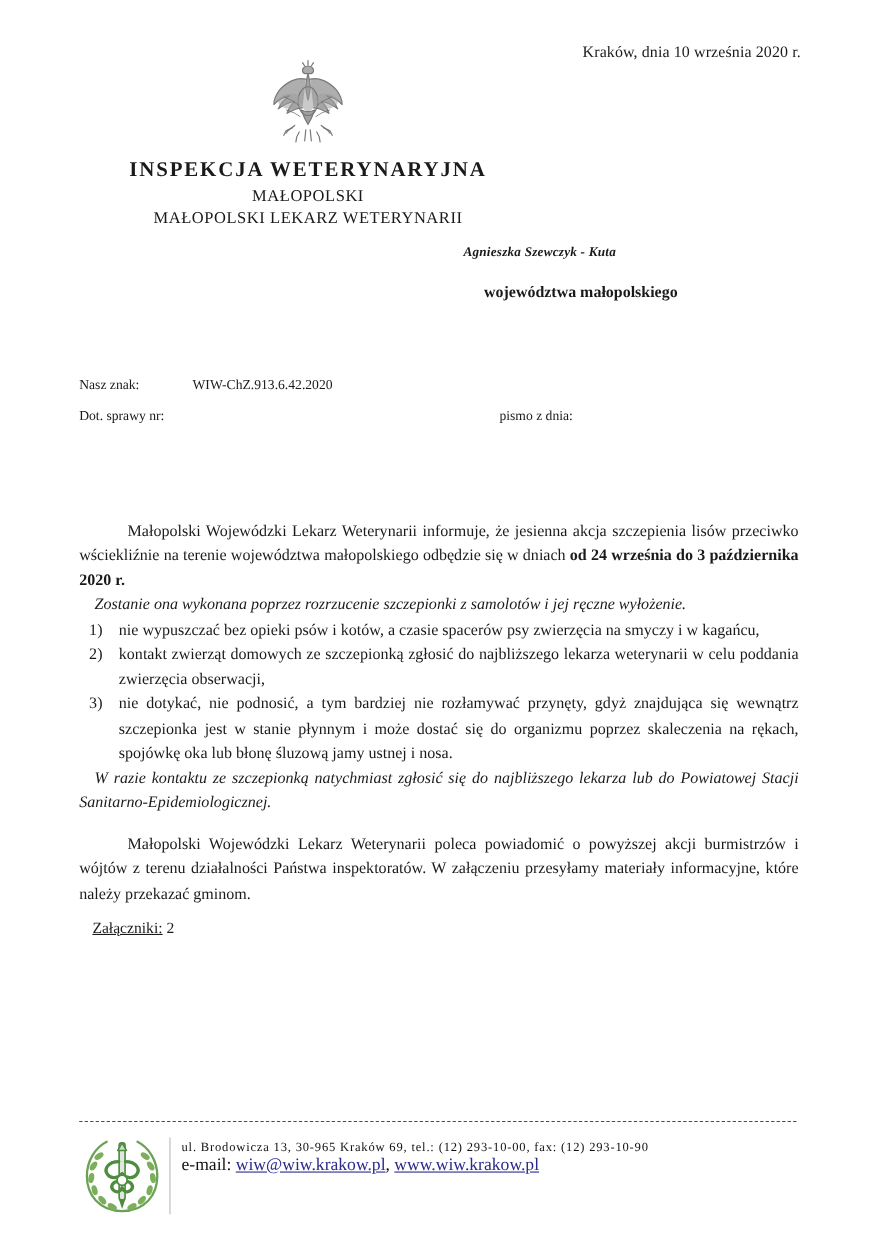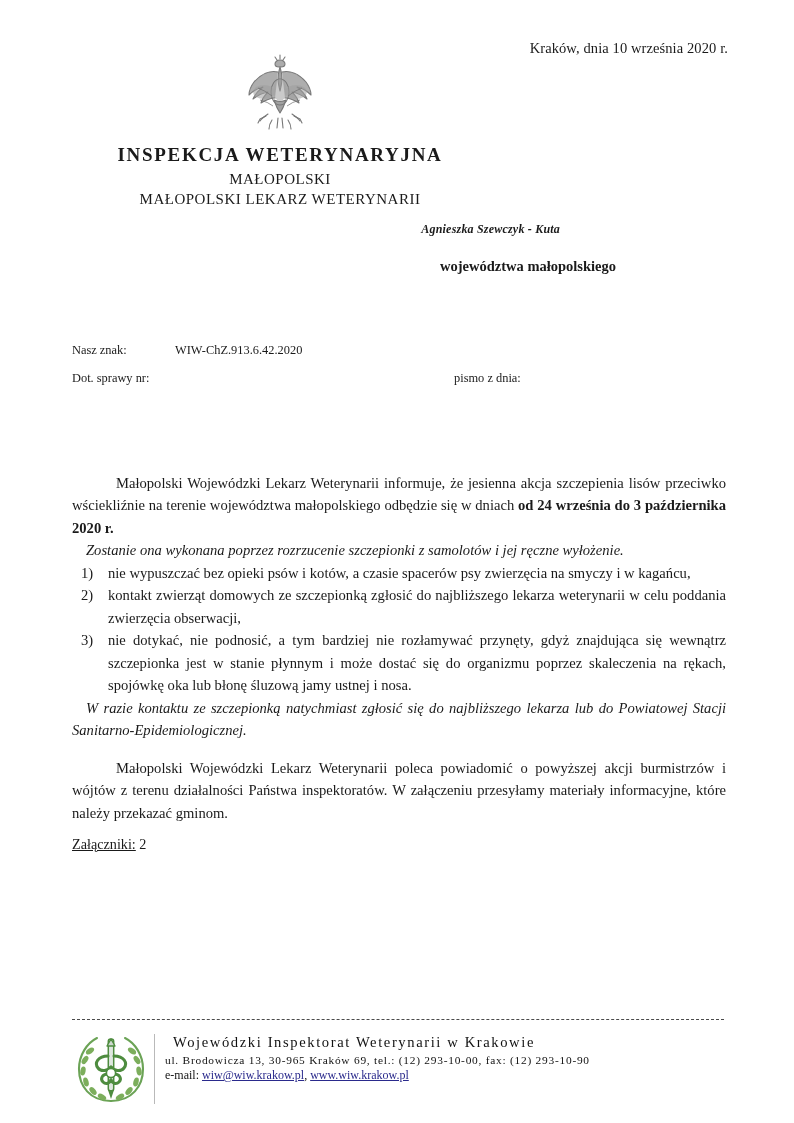--- a/index.html
+++ b/index.html
@@ -153,21 +153,21 @@
     top: 0;
   }
 
   
   .attachments {
     position: absolute;
     top: 836px;
     left: 72px;
     font-size: 14.2px;
   }
-  .attachments .lbl { text-decoration: underline; }
+  .attachments .lbl { text-decoration: underline; margin-left: 12px; }
 
   
   .footer-rule {
     position: absolute;
     top: 1019px;
     left: 72px;
     width: 652px;
     border-top: 1px dashed #4a4a4a;
   }
   .footer {
@@ -198,21 +198,21 @@
     white-space: nowrap;
   }
   .f-addr {
     font-size: 11.4px;
     letter-spacing: .75px;
     margin-top: 3px;
     color: #111;
     white-space: nowrap;
   }
   .f-mail {
-    font-size: 12px;
+    font-size: 16px;
     margin-top: 2px;
     color: #111;
     white-space: nowrap;
   }
   .f-mail a {
     color: #2a2a8c;
     text-decoration: underline;
   }
 </style>
 </head>
@@ -324,21 +324,20 @@
         <path d="M42 26 C52 26 56 33 52 38 C49 42 42 41 39 37"></path>
         <path d="M36 44 C30 44 28 49 31 52 C34 55 38 53 39 50"></path>
         <path d="M42 44 C48 44 50 49 47 52 C44 55 40 53 39 50"></path>
       </g>
       <circle cx="39" cy="43" r="4.6" fill="#ffffff" stroke="#4e8c3f" stroke-width="1.6"></circle>
     </svg>
 
     <div class="footer-sep"></div>
 
     <div class="footer-text">
-      <div class="f-title">Wojewódzki Inspektorat Weterynarii w Krakowie</div>
       <div class="f-addr">ul. Brodowicza 13, 30-965 Kraków 69, tel.:  (12) 293-10-00,  fax: (12) 293-10-90</div>
       <div class="f-mail">
         <span>e-mail:</span>
         <a href="#">wiw@wiw.krakow.pl</a><span>,</span>
         <a href="#">www.wiw.krakow.pl</a>
       </div>
     </div>
   </div>
 
 </div>

